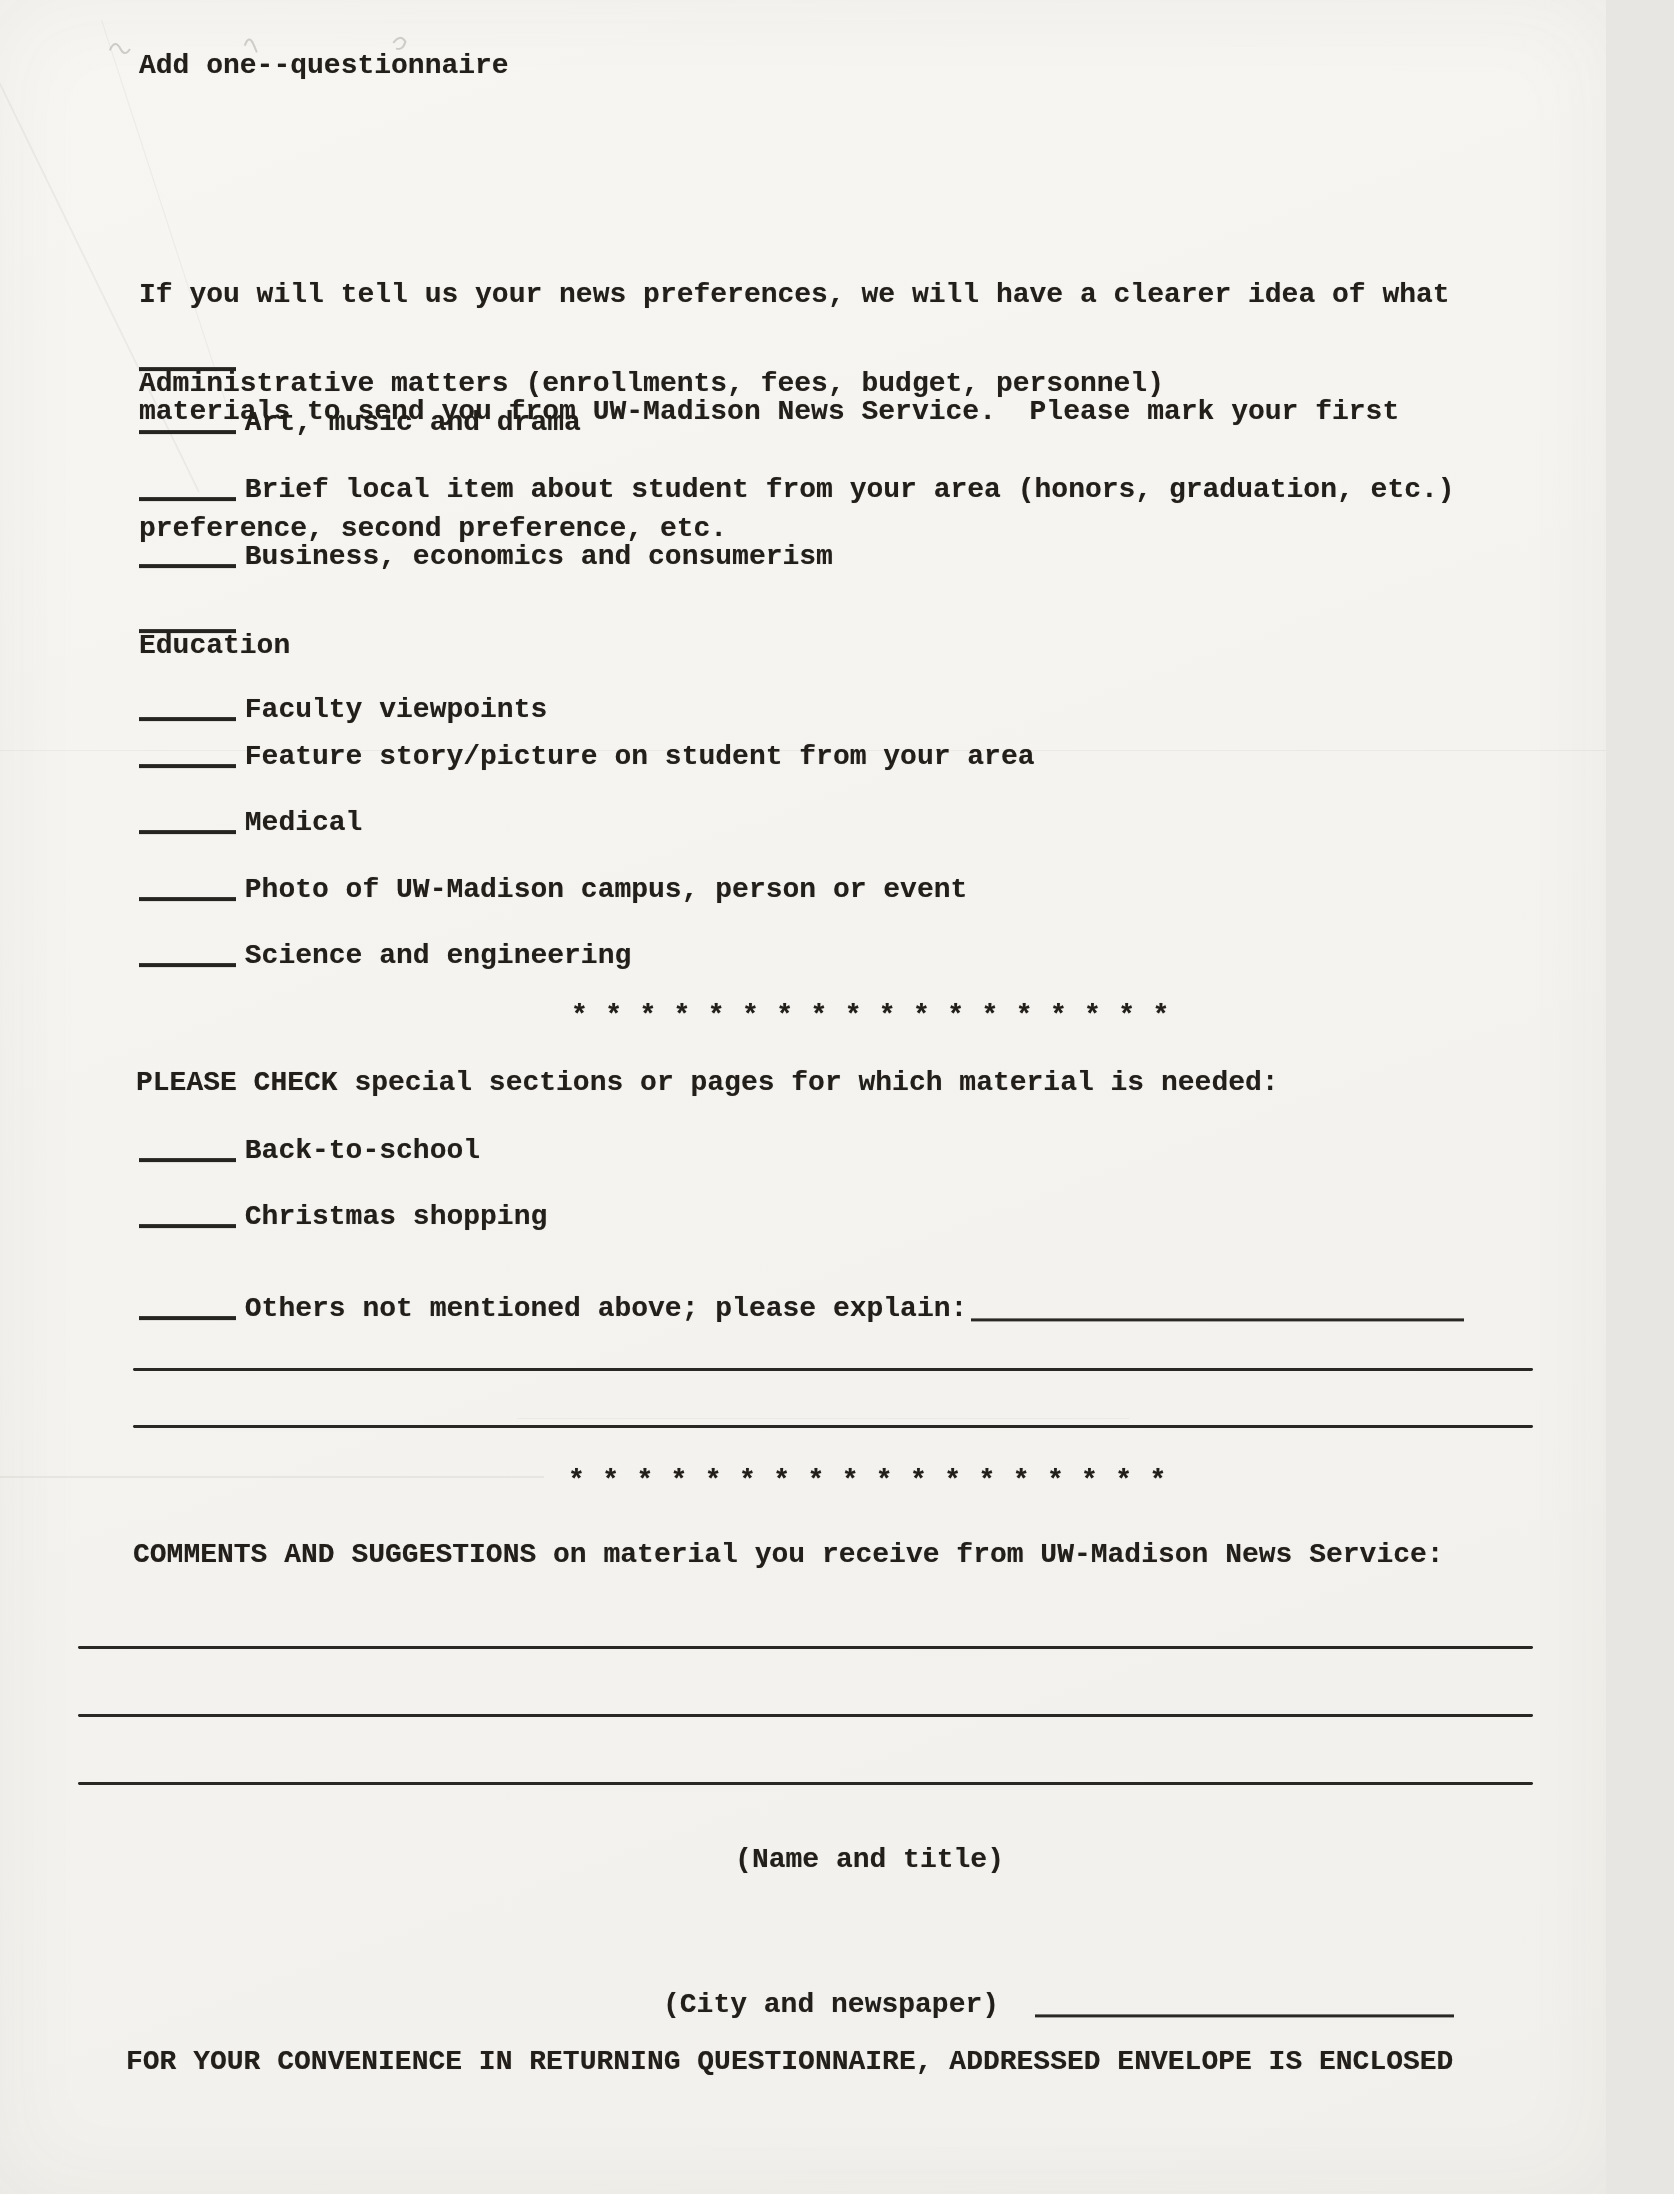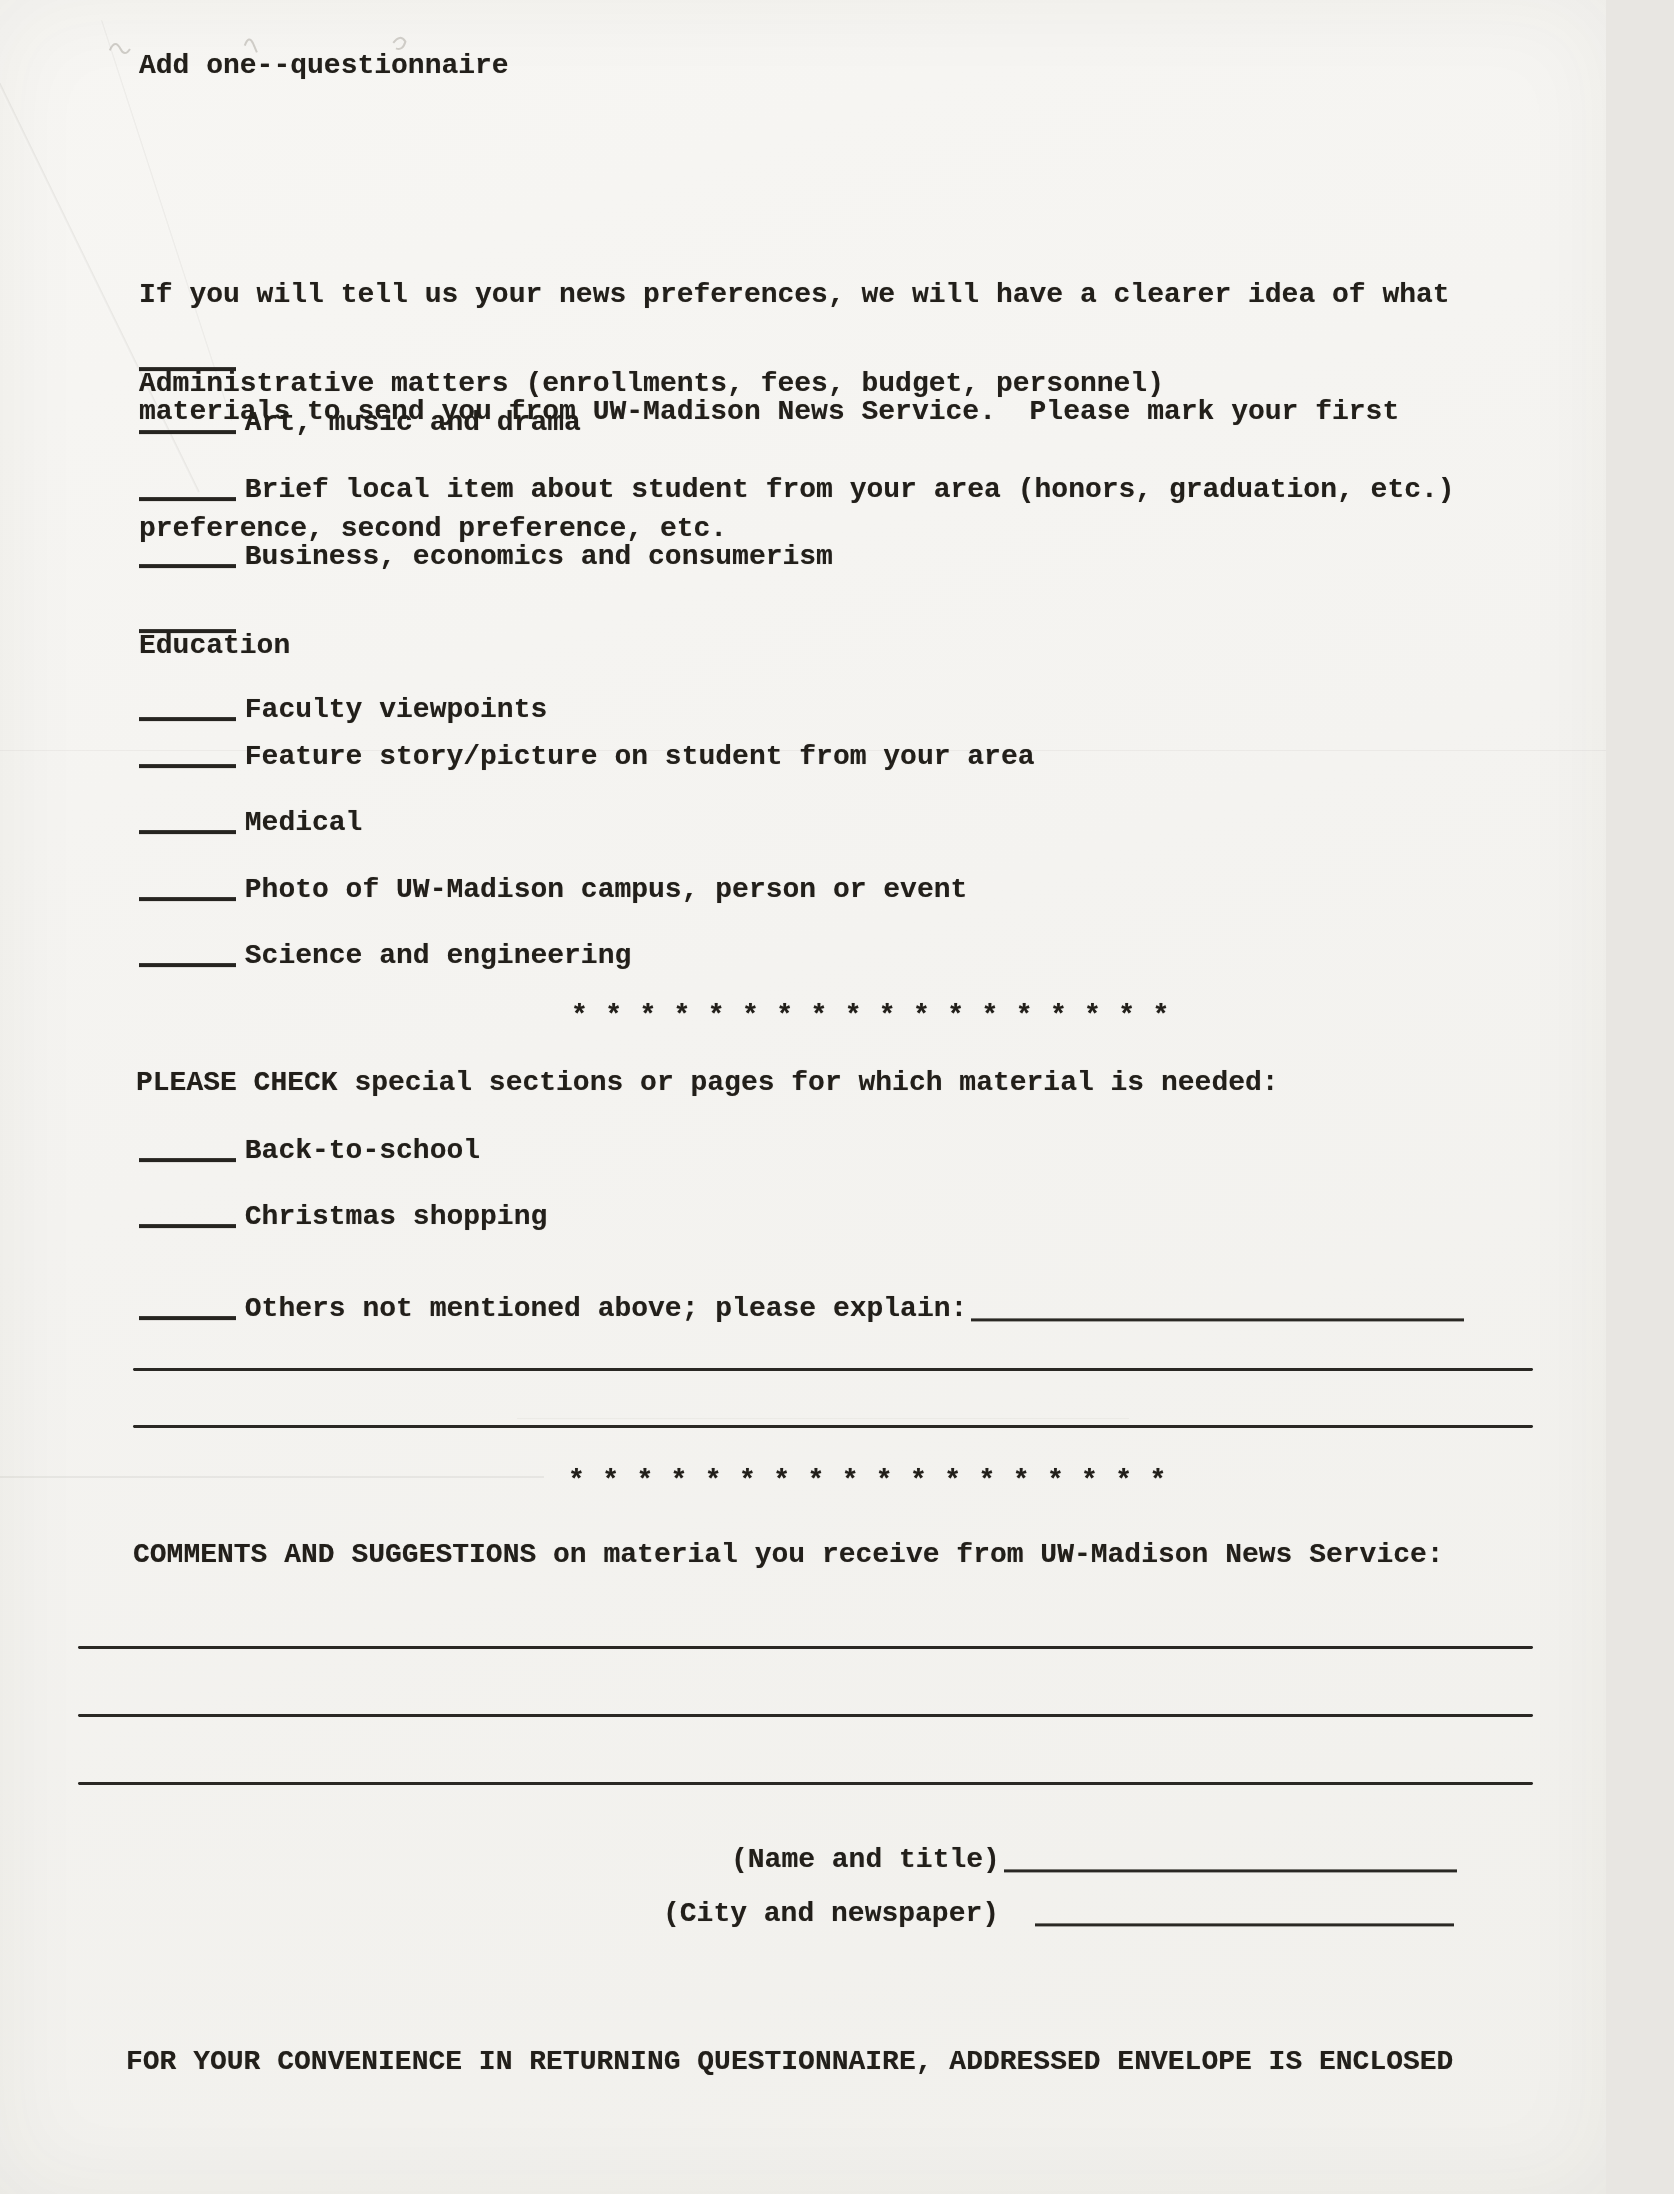--- a/index.html
+++ b/index.html
@@ -137,25 +137,25 @@
   <div class="hline" style="left:133px;top:1368px;width:1400px;"></div>
   <div class="hline" style="left:133px;top:1425px;width:1400px;"></div>
 
   <div class="asterisks" style="left:568px;top:1464px;">* * * * * * * * * * * * * * * * * *</div>
 
   <div class="t" style="left:133px;top:1538px;">COMMENTS AND SUGGESTIONS on material you receive from UW-Madison News Service:</div>
   <div class="hline" style="left:78px;top:1646px;width:1455px;"></div>
   <div class="hline" style="left:78px;top:1714px;width:1455px;"></div>
   <div class="hline" style="left:78px;top:1782px;width:1455px;"></div>
 
-  <div class="sig" style="left:731px;top:1843px;right:149px;">
+  <div class="sig" style="left:731px;top:1843px;right:149px;flex-direction:column;">
     <span class="label">(Name and title)</span>
     <span class="fill"></span>
   </div>
-  <div class="sig" style="left:663px;top:1897px;right:152px;gap:32px;">
+  <div class="sig" style="left:663px;top:1988px;right:152px;gap:32px;">
     <span class="label">(City and newspaper)</span>
     <span class="fill"></span>
   </div>
 
   <div class="t" style="left:126px;top:2045px;">FOR YOUR CONVENIENCE IN RETURNING QUESTIONNAIRE, ADDRESSED ENVELOPE IS ENCLOSED</div>
 
 </div>
 
 
 </body></html>

